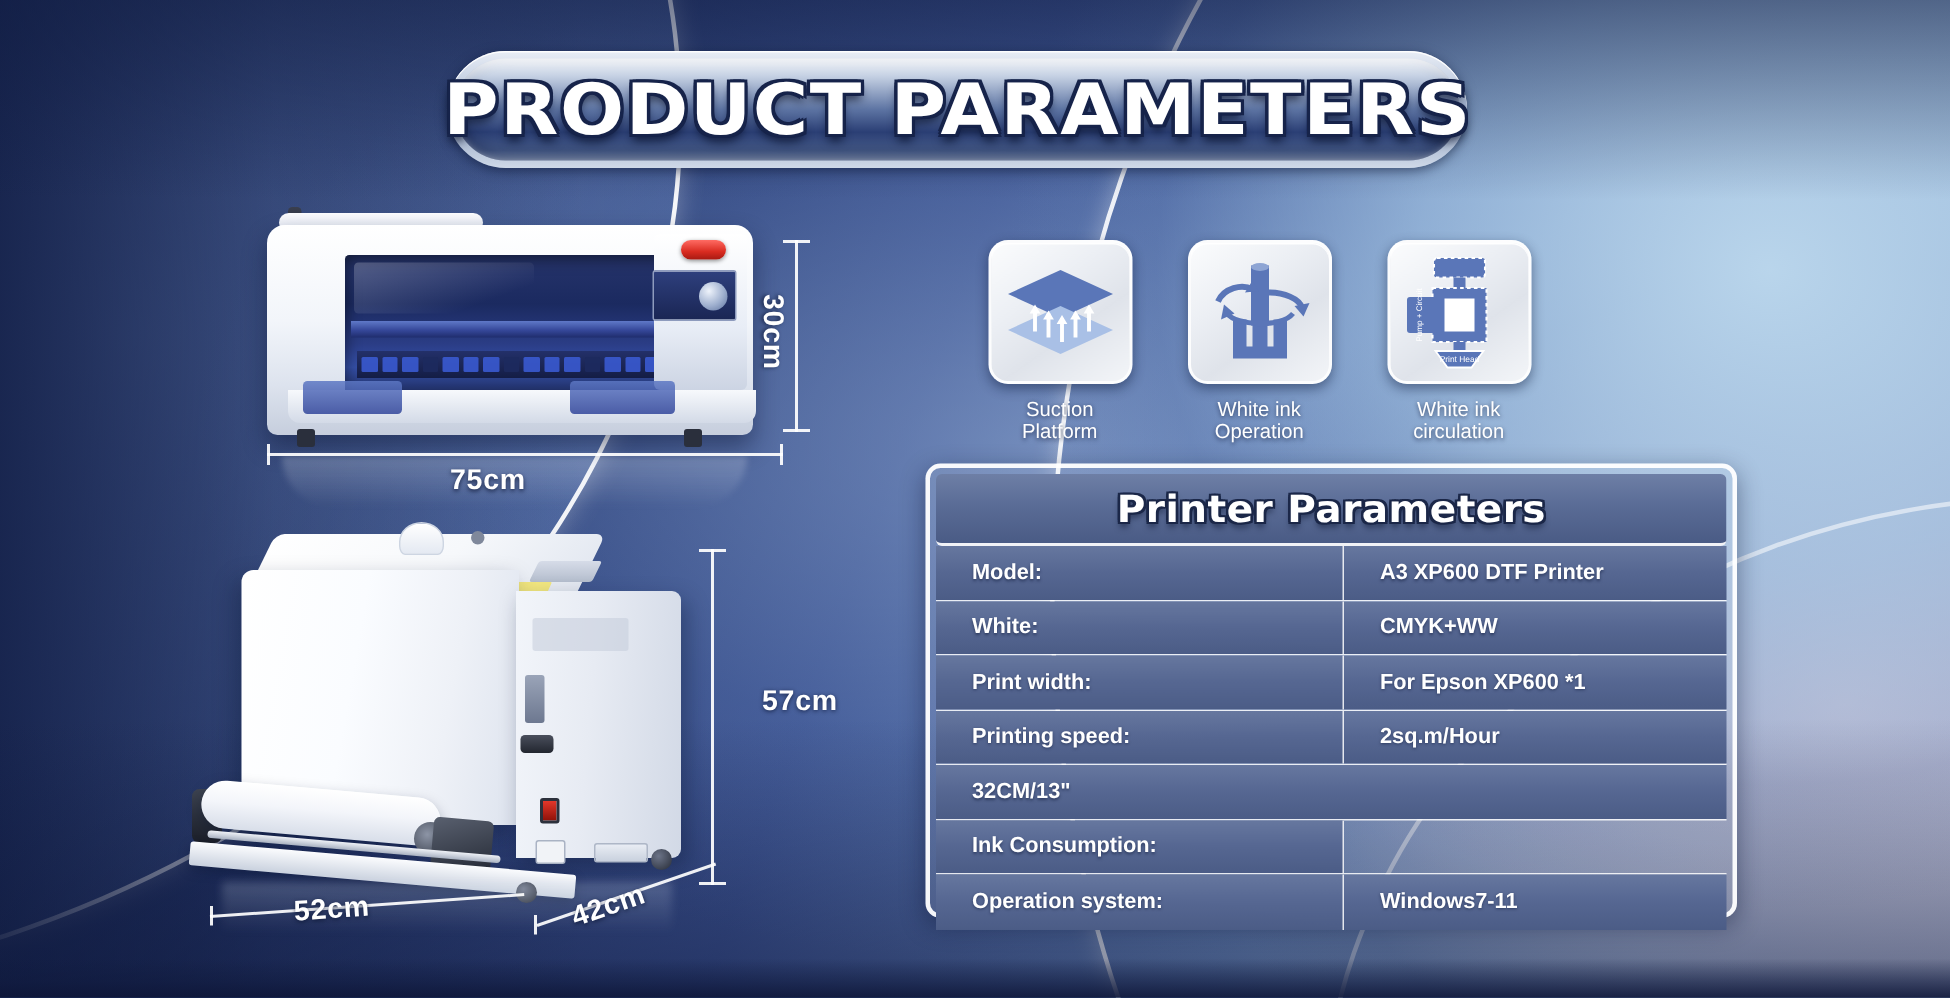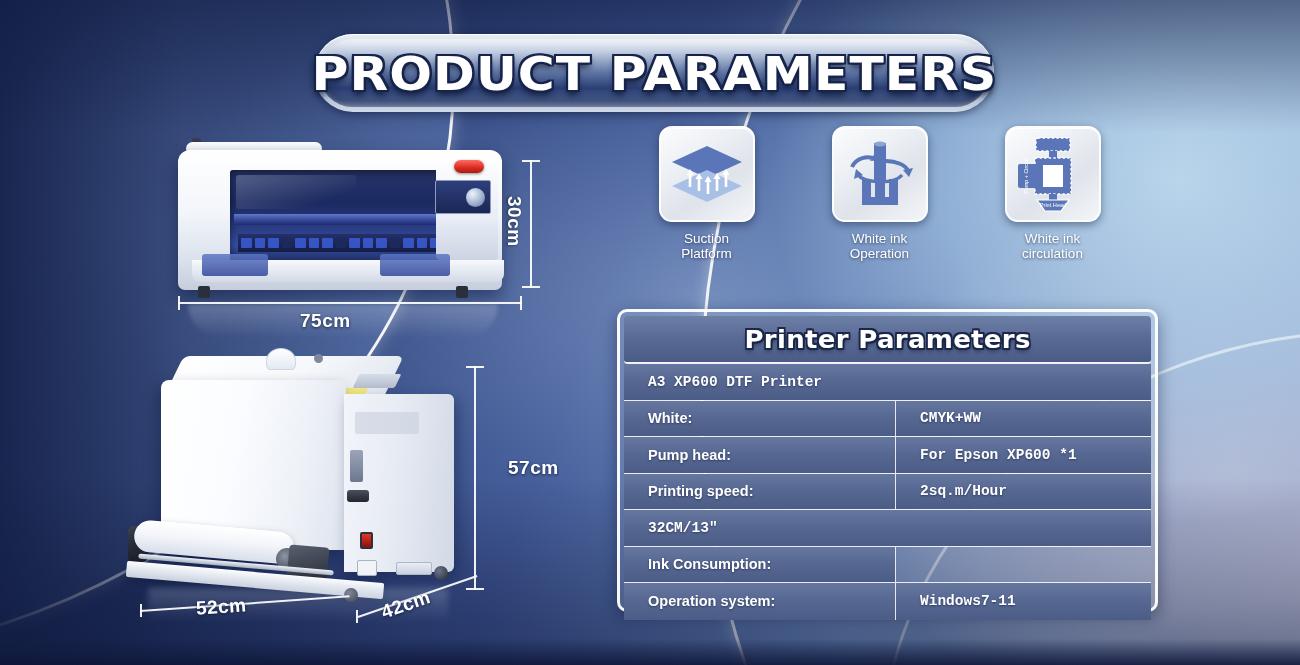--- a/index.html
+++ b/index.html
@@ -47,21 +47,21 @@
   }
   .arc-br{
     width:980px;height:860px;left:880px;top:330px;
     border-color:rgba(255,255,255,0.55);
   }
   .bottom-band{
     position:absolute;left:0;right:0;bottom:0;height:26px;
     background:linear-gradient(180deg, rgba(18,30,70,0) 0%, rgba(16,26,62,0.55) 60%, rgba(14,22,56,0.85) 100%);
   }
   
-  .title-wrap{position:absolute;left:314px;top:34px;width:680px;height:78px;padding-left:24px;}
+  .title-wrap{position:absolute;left:298px;top:34px;width:680px;height:78px;padding-left:24px;}
   .title-outer{
     position:absolute;inset:0;border-radius:39px;
     background:linear-gradient(180deg,#e9eef6 0%,#b9c6dc 35%,#8b9dbd 55%,#cfd9e8 100%);
     box-shadow:0 2px 8px rgba(10,20,50,0.55), inset 0 1px 0 rgba(255,255,255,0.9);
   }
   .title-inner{
     position:absolute;left:5px;top:5px;right:5px;bottom:5px;border-radius:34px;
     background:linear-gradient(180deg,#f4f7fb 0%,#c3cfe2 18%,#5d74a3 50%,#2b3f75 72%,#4a608f 90%,#8fa2c4 100%);
     box-shadow:inset 0 2px 6px rgba(255,255,255,0.55), inset 0 -6px 12px rgba(10,20,50,0.45);
     display:flex;align-items:center;justify-content:center;
@@ -188,21 +188,21 @@
     filter:blur(3px);
   }
   
   .dim-line{position:absolute;background:rgba(255,255,255,0.92);}
   .dim-cap{position:absolute;background:rgba(255,255,255,0.92);}
   .dim-text{
     position:absolute;color:#ffffff;font-weight:bold;font-size:19px;
     text-shadow:0 1px 3px rgba(10,20,50,0.8);letter-spacing:.5px;white-space:nowrap;
   }
   
-  .features{position:absolute;left:640px;top:126px;width:480px;height:148px;display:flex;gap:40px;}
+  .features{position:absolute;left:640px;top:160px;width:480px;height:148px;display:flex;}
   .feature{width:133px;display:flex;flex-direction:column;align-items:center;}
   .f-tile{
     width:96px;height:96px;border-radius:13px;position:relative;
     background:linear-gradient(145deg,#fbfcfd 0%,#eceff4 35%,#dfe3ea 62%,#f3f5f8 100%);
     box-shadow:0 3px 8px rgba(12,24,58,0.45), inset 0 1px 0 rgba(255,255,255,0.95);
     border:2px solid rgba(255,255,255,0.85);
     display:flex;align-items:center;justify-content:center;
   }
   .f-label{
     margin-top:9px;color:#ffffff;font-size:13.5px;line-height:15px;text-align:center;
@@ -231,21 +231,21 @@
     display:flex;height:36.5px;align-items:stretch;
     border-bottom:1.5px solid rgba(255,255,255,0.85);
   }
   .t-row:last-child{border-bottom:none;}
   .t-key,.t-val{
     display:flex;align-items:center;color:#ffffff;font-size:14.5px;font-weight:bold;
     background:linear-gradient(180deg,#66779f 0%,#566792 48%,#4b5c86 100%);
     text-shadow:0 1px 2px rgba(10,20,50,0.5);
   }
   .t-key{width:272px;padding-left:24px;border-right:1.5px solid rgba(255,255,255,0.85);}
-  .t-val{flex:1;padding-left:24px;font-family:Liberation Mono, monospace;}
+  .t-val{flex:1;padding-left:24px;}
 </style>
 </head>
 <body>
 
 <div class="stage">
 
   <div class="bg-base"></div>
   <div class="bg-mid"></div>
   <div class="bg-right-glow"></div>
   <div class="arc-tl-fill"></div>
@@ -431,28 +431,29 @@
     </div>
 
   </div>
 
   <div class="table">
     <div class="t-head">
       <span class="t-head-text">Printer Parameters</span>
     </div>
     <div id="table-body">
         <div class="t-row">
+          <div class="t-key">Model:</div>
           <div class="t-val">A3 XP600 DTF Printer</div>
         </div>
         <div class="t-row">
           <div class="t-key">White:</div>
           <div class="t-val">CMYK+WW</div>
         </div>
         <div class="t-row">
-          <div class="t-key">Pump head:</div>
+          <div class="t-key">Print width:</div>
           <div class="t-val">For Epson XP600 *1</div>
         </div>
         <div class="t-row">
           <div class="t-key">Printing speed:</div>
           <div class="t-val">2sq.m/Hour</div>
         </div>
         <div class="t-row">
           <div class="t-val">32CM/13"</div>
         </div>
         <div class="t-row">

